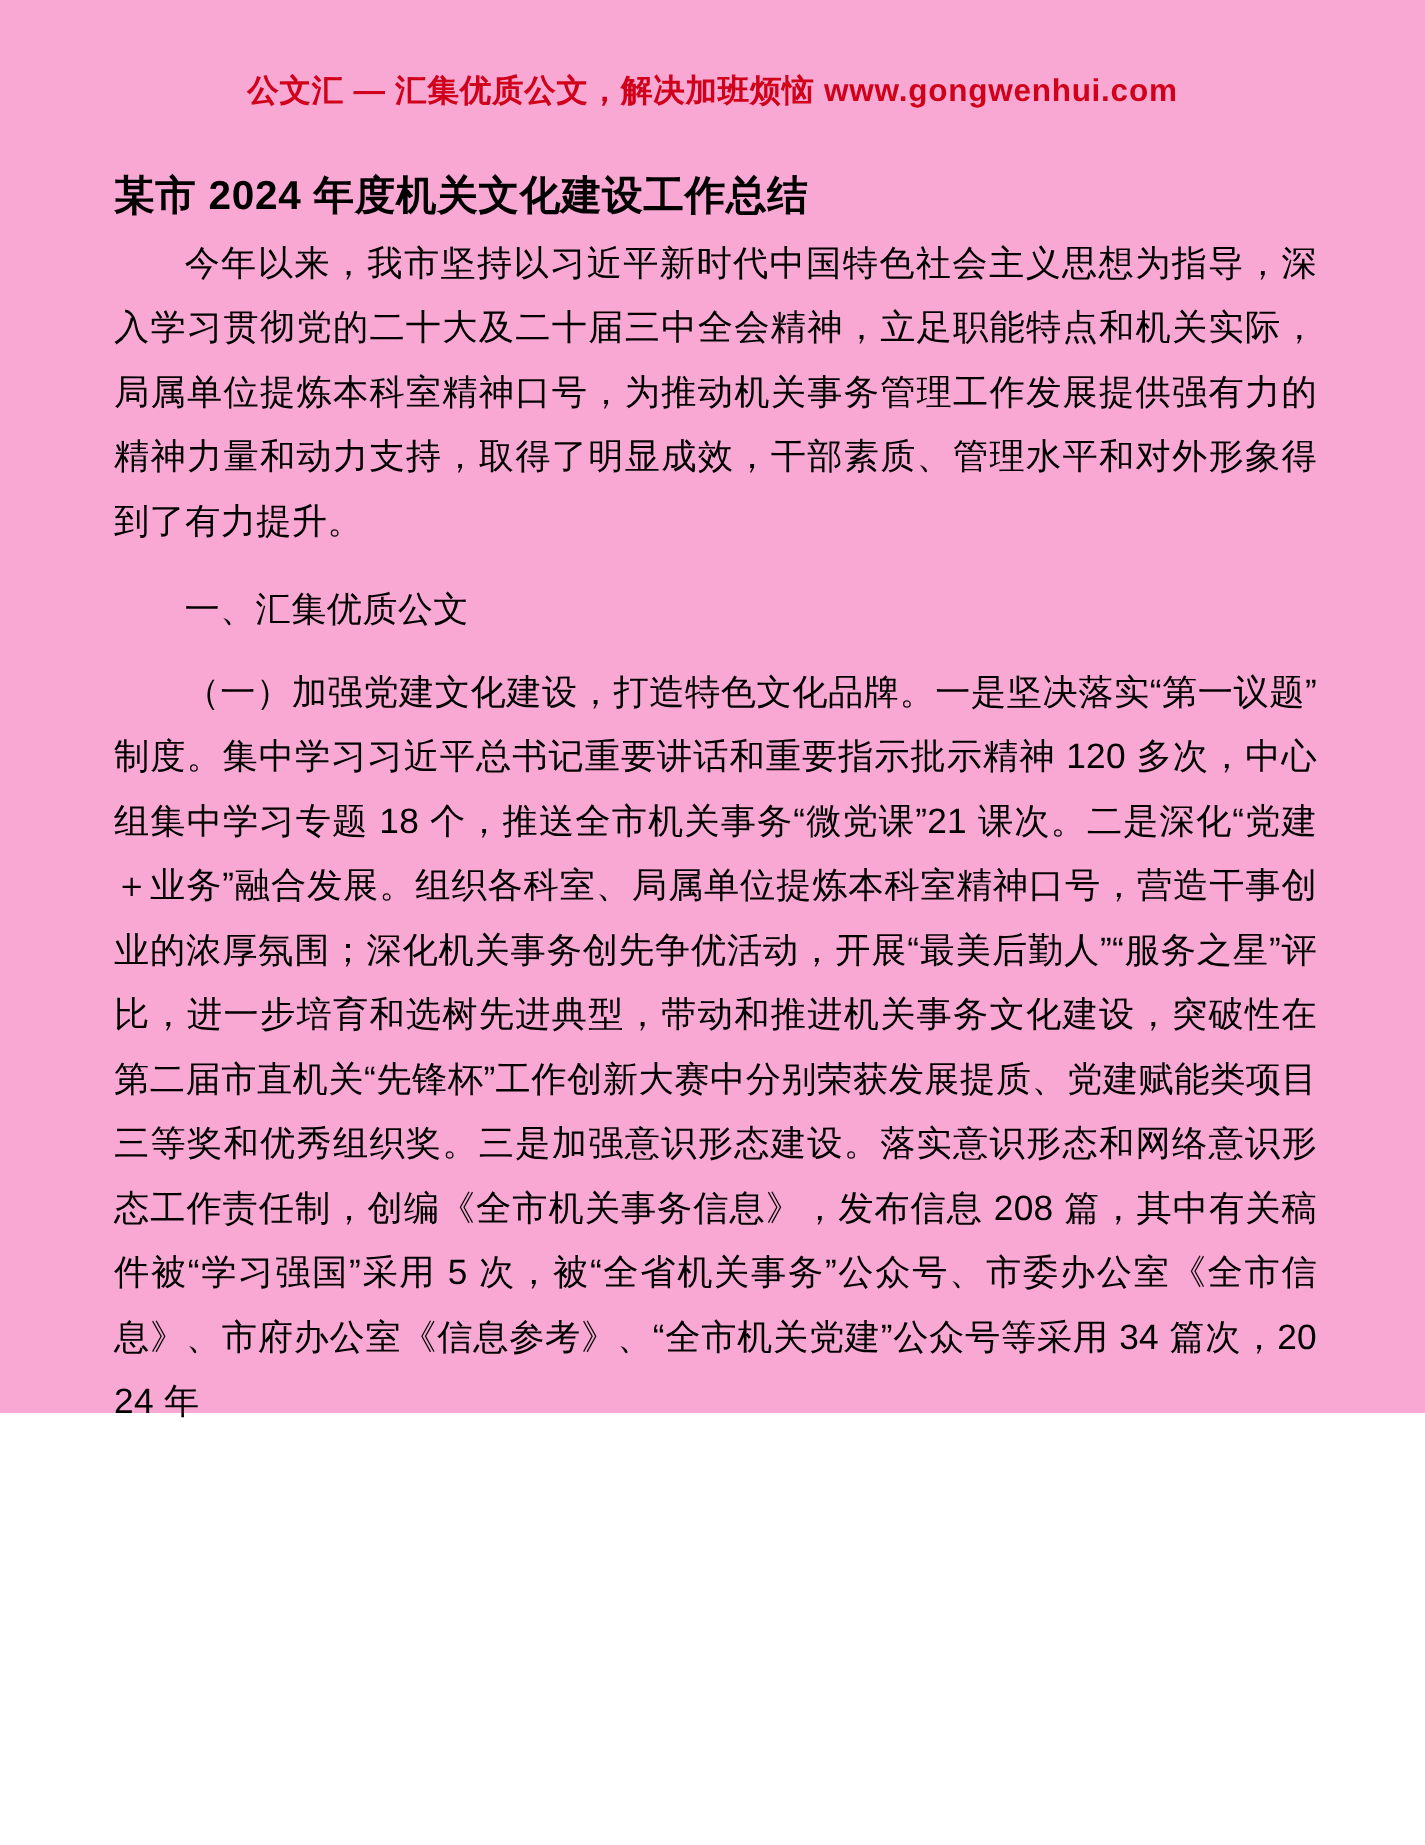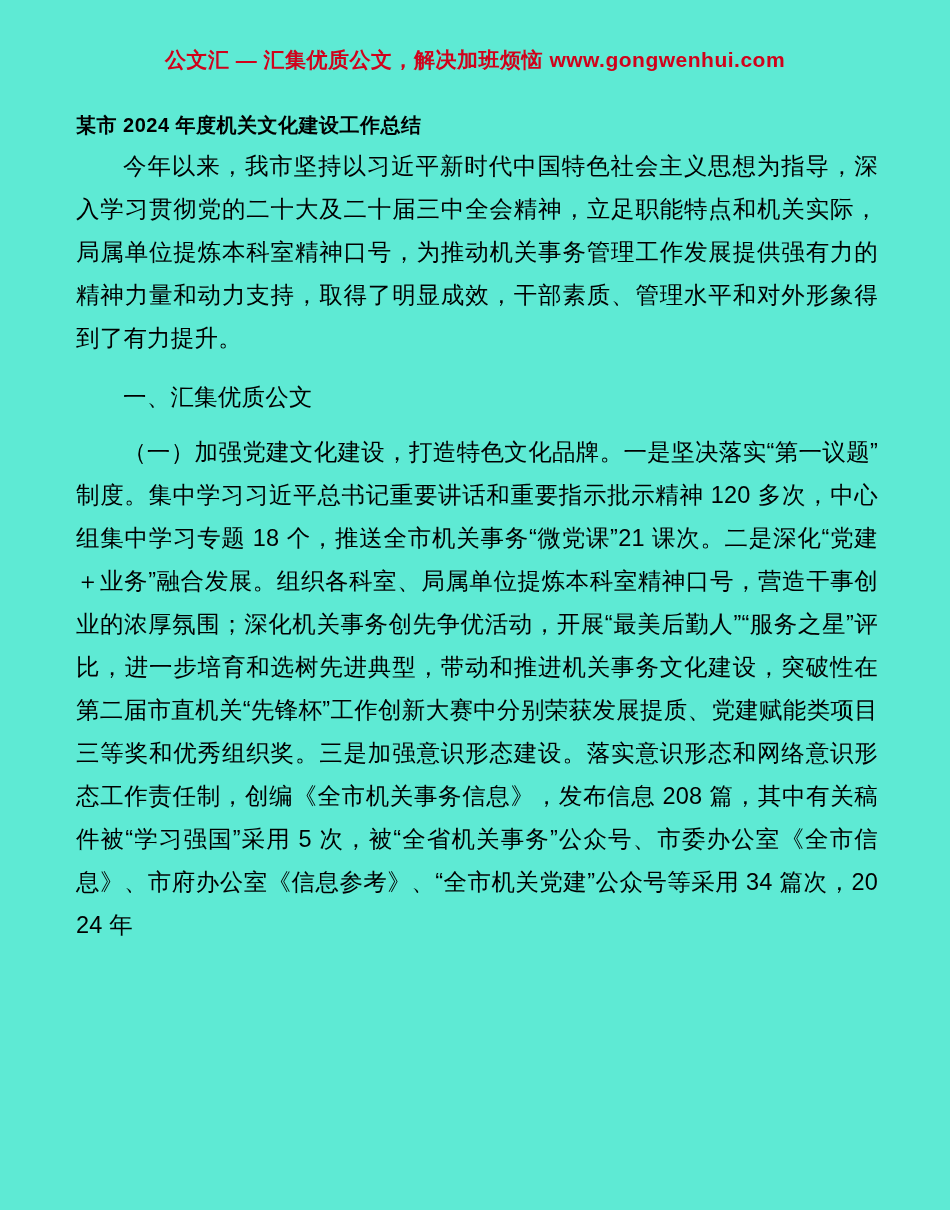--- a/index.html
+++ b/index.html
@@ -10,25 +10,25 @@
   body {
     width: 950px;
     height: 1230px;
     font-family: "Liberation Serif", "DejaVu Serif", serif;
     color: #000000;
     position: relative;
     overflow: hidden;
   }
   .page {
     width: 950px;
-    height: 1210px;
+    height: 942px;
     box-sizing: border-box;
     padding: 0;
     position: relative;
-    background: #5eead4;
+    background: #f9a8d4;
   }
   .watermark {
     text-align: center;
     color: #d0021b;
     font-family: "Liberation Sans", "DejaVu Sans", sans-serif;
     font-size: 21px;
     font-weight: 700;
     letter-spacing: 0.5px;
     padding-top: 46px;
     white-space: nowrap;
@@ -36,21 +36,21 @@
   .watermark .wm-url {
     font-family: "Liberation Sans", "DejaVu Sans", sans-serif;
     font-weight: 700;
   }
   .doc-body {
     padding: 0 72px 0 76px;
   }
   .doc-title {
     font-family: "Liberation Sans", "DejaVu Sans", sans-serif;
     font-weight: 700;
-    font-size: 20px;
+    font-size: 27px;
     line-height: 1.35;
     margin: 38px 0 6px 0;
     letter-spacing: 0.5px;
     text-align: left;
   }
   p.para {
     font-family: "Liberation Sans", "DejaVu Sans", sans-serif;
     font-size: 23.5px;
     line-height: 43px;
     margin: 0 0 13px 0;

